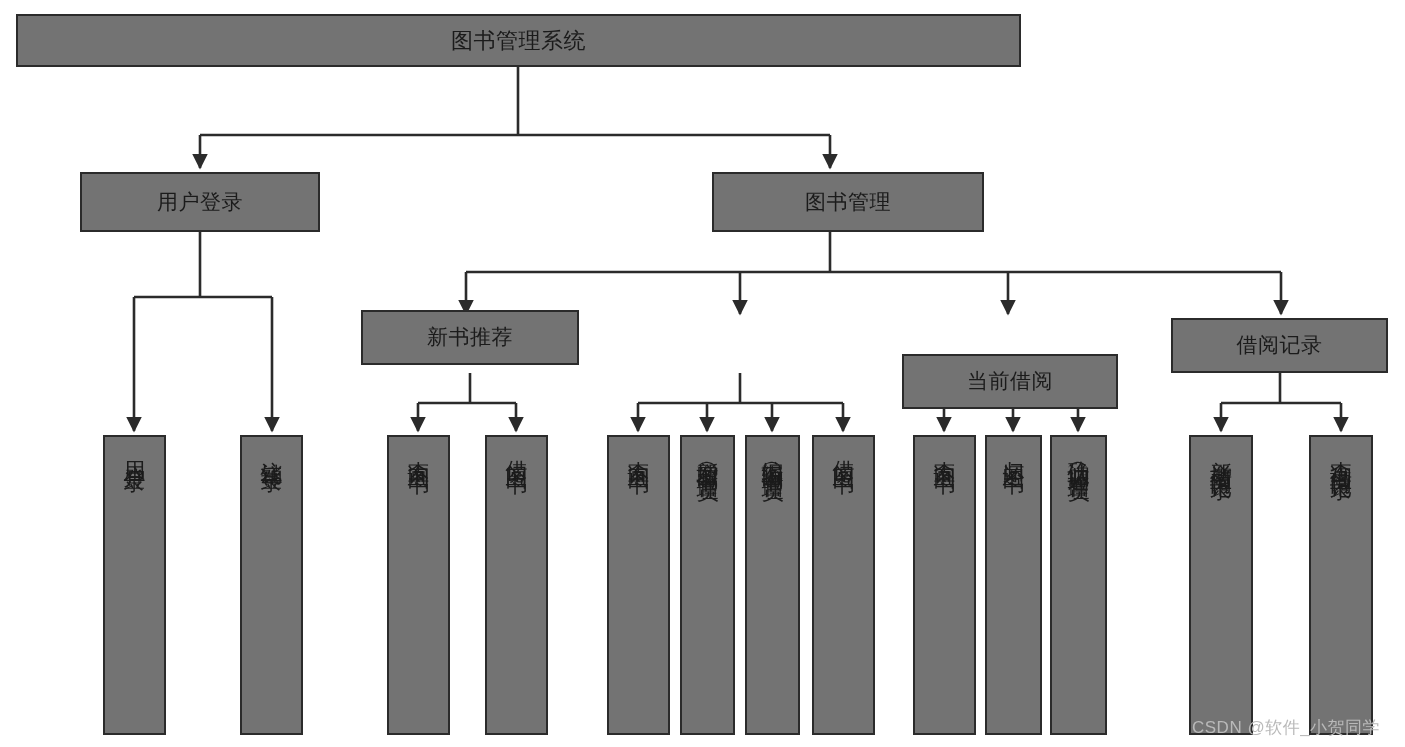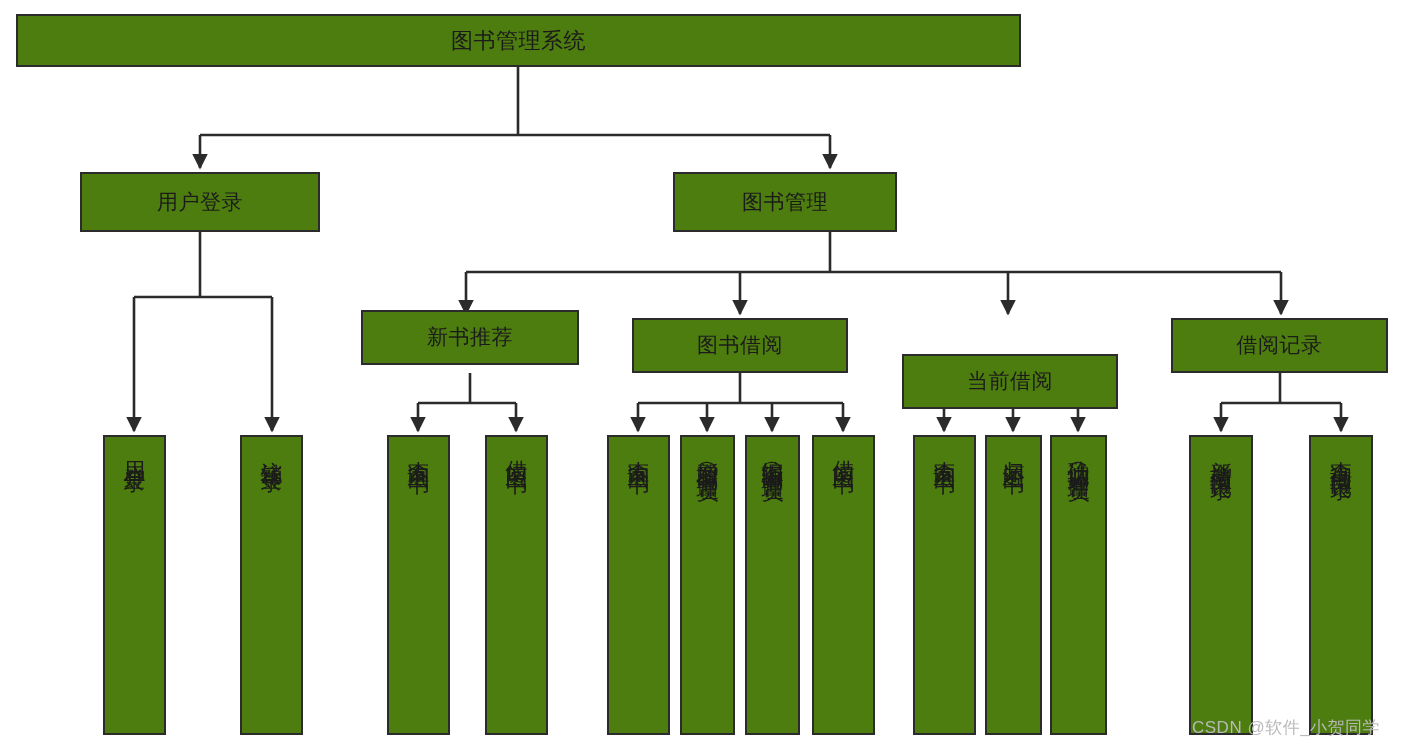--- a/index.html
+++ b/index.html
@@ -22,21 +22,21 @@
     position: absolute;
     left: 0;
     top: 0;
     width: 1405px;
     height: 747px;
     pointer-events: none;
   }
   .node {
     position: absolute;
     box-sizing: border-box;
-    background: #4d7c0f;
+    background: #737373;
     border: 2px solid #2b2b2b;
     display: flex;
     align-items: center;
     justify-content: center;
     color: #1b1b1b;
   }
   .node .lbl {
     display: block;
     text-align: center;
     line-height: 1.05;
@@ -130,29 +130,26 @@
     </g>
   </svg>
 
   <div class="node h root" id="n-root" style="left: 16px; top: 14px; width: 1005px; height: 53px;">
     <span class="lbl">图书管理系统</span>
   </div>
 
   <div class="node h" id="n-l2-0" style="left: 80px; top: 172px; width: 240px; height: 60px;">
     <span class="lbl">用户登录</span>
   </div>
-  <div class="node h" id="n-l2-1" style="left: 673px; top: 172px; width: 224px; height: 60px;">
+  <div class="node h" id="n-l2-1" style="left: 712px; top: 172px; width: 272px; height: 60px;">
     <span class="lbl">图书管理</span>
   </div>
 
   <div class="node h" id="n-l3-0" style="left: 361px; top: 310px; width: 218px; height: 55px;">
     <span class="lbl">新书推荐</span>
-  </div>
-  <div class="node h" id="n-l3-1" style="left: 632px; top: 318px; width: 216px; height: 55px;">
-    <span class="lbl">图书借阅</span>
   </div>
   <div class="node h" id="n-l3-2" style="left: 902px; top: 318px; width: 216px; height: 55px; margin-top: 36px;">
     <span class="lbl">当前借阅</span>
   </div>
   <div class="node h" id="n-l3-3" style="left: 1171px; top: 318px; width: 217px; height: 55px;">
     <span class="lbl">借阅记录</span>
   </div>
 
   <div class="node v" id="n-lf-0" style="left: 103px; top: 435px; width: 63px; height: 300px;">
     <span class="lbl">用户登录</span>

